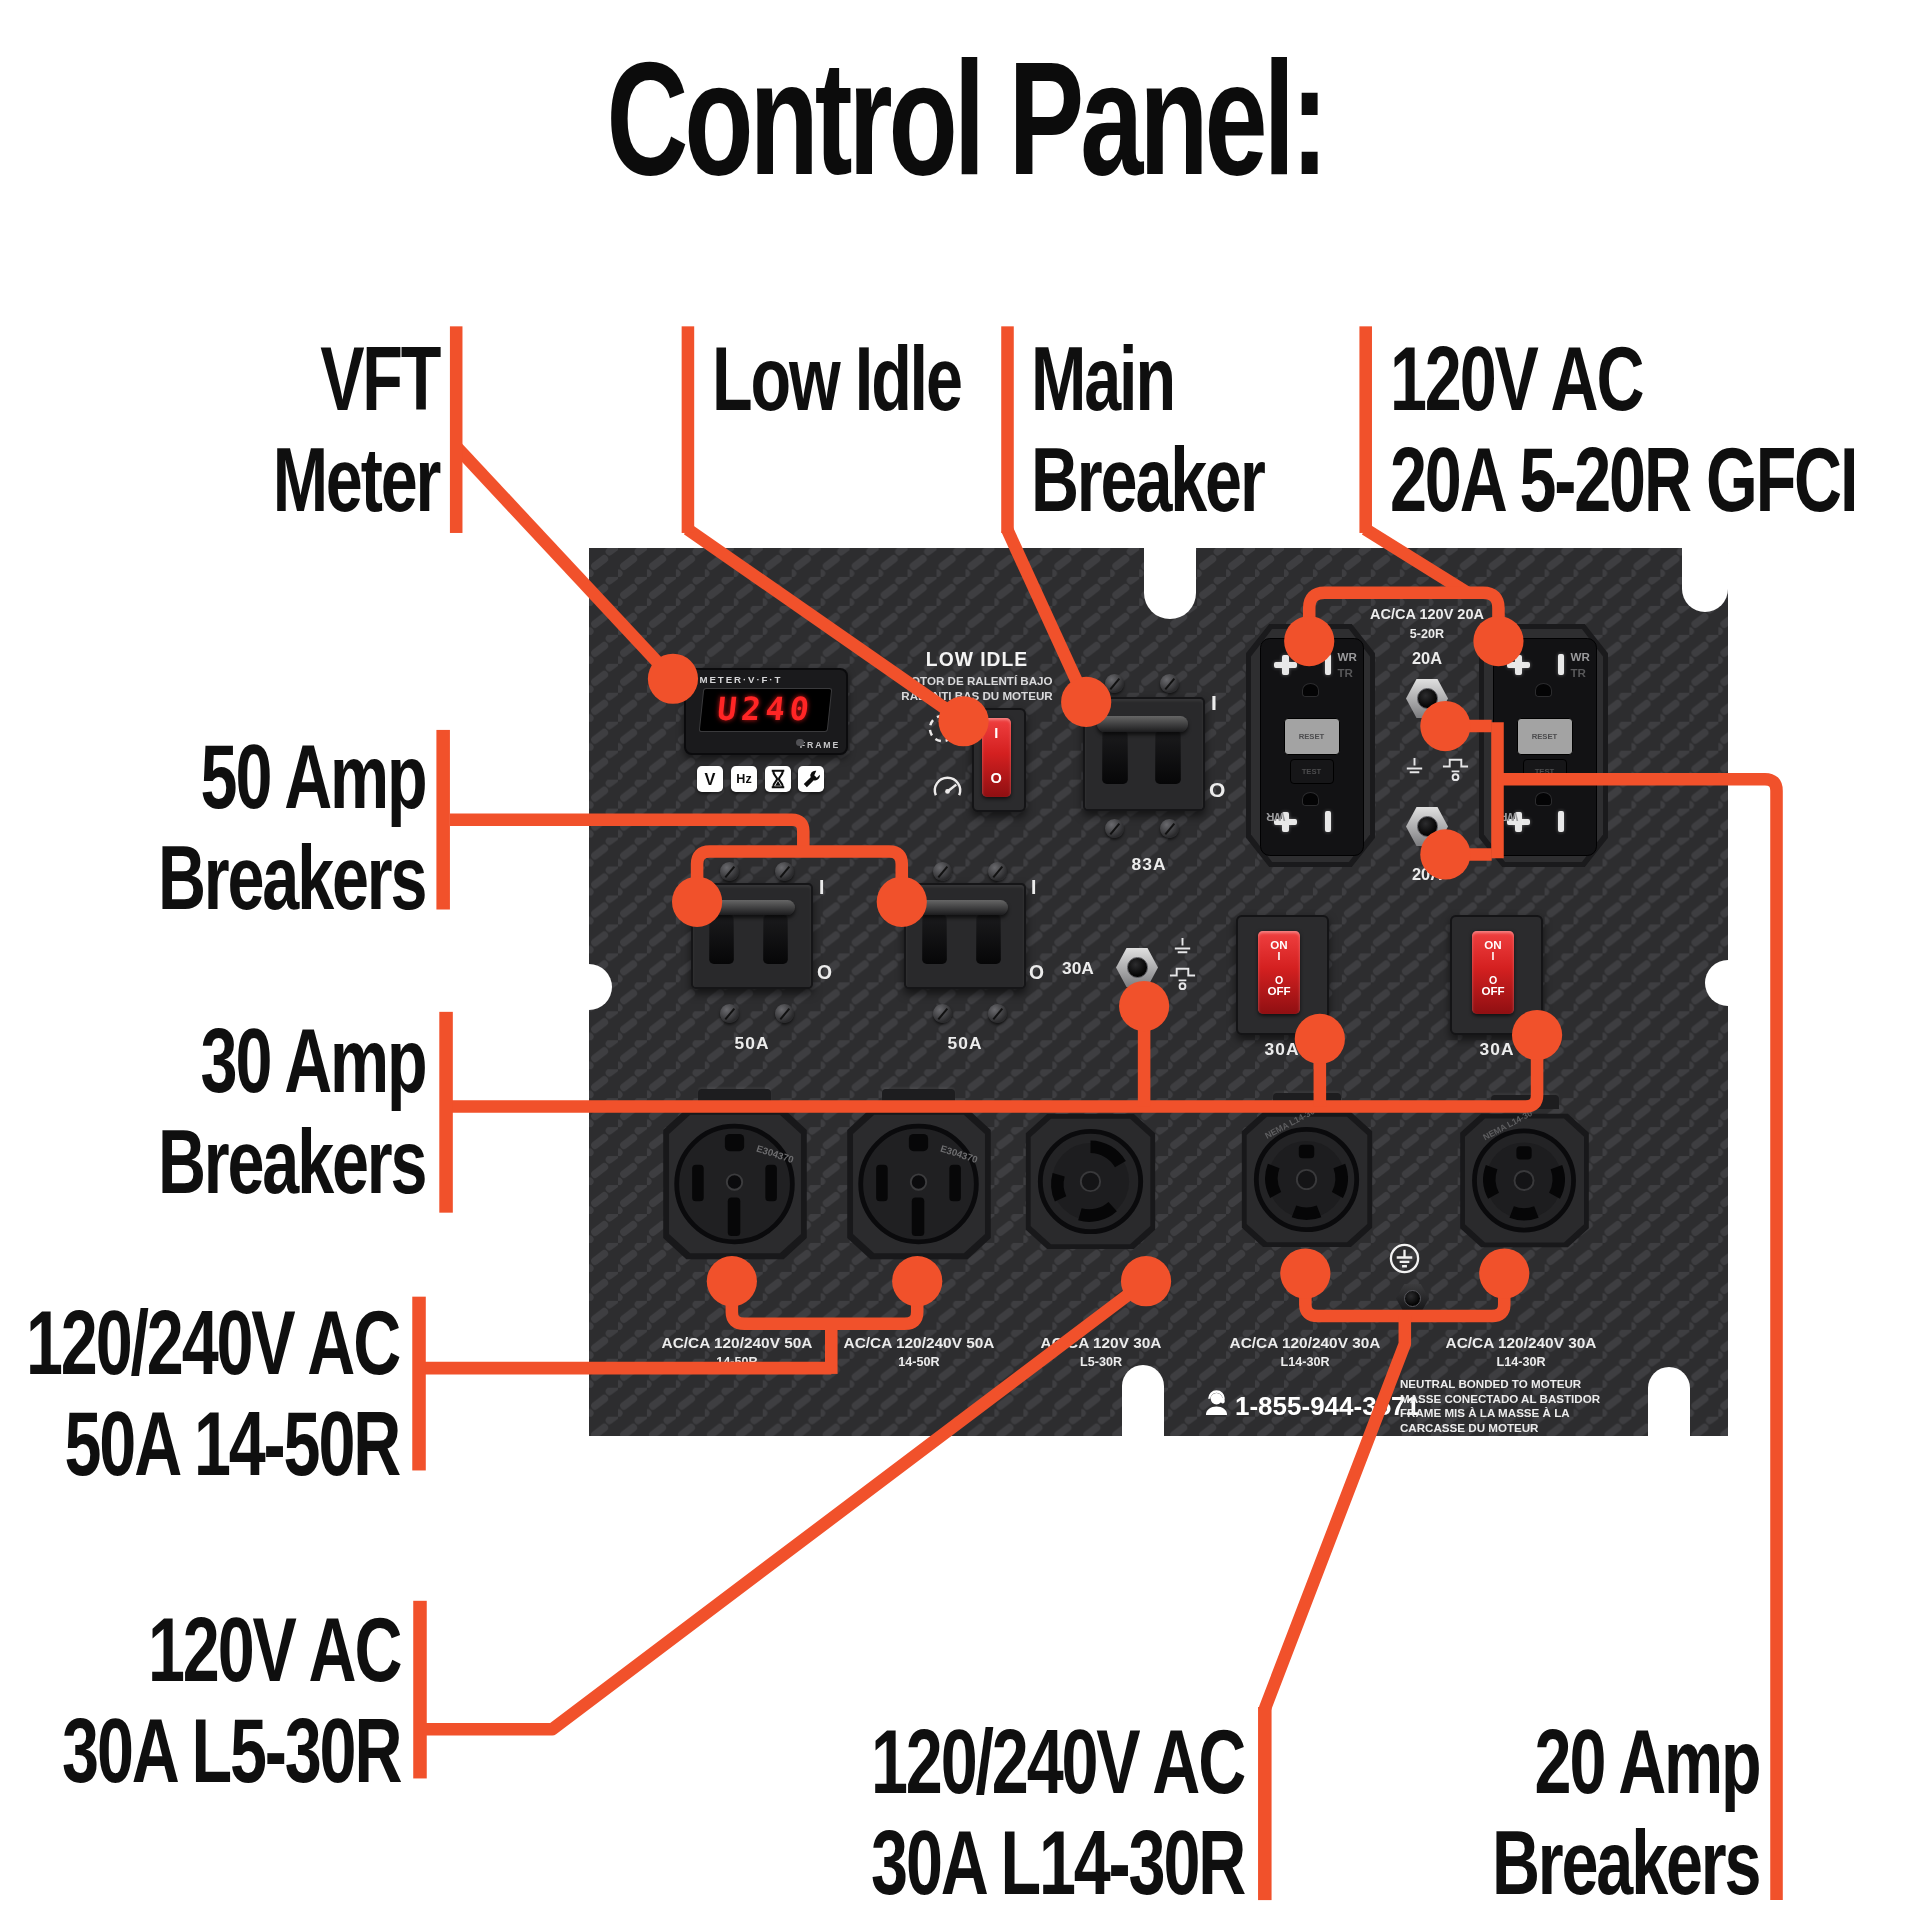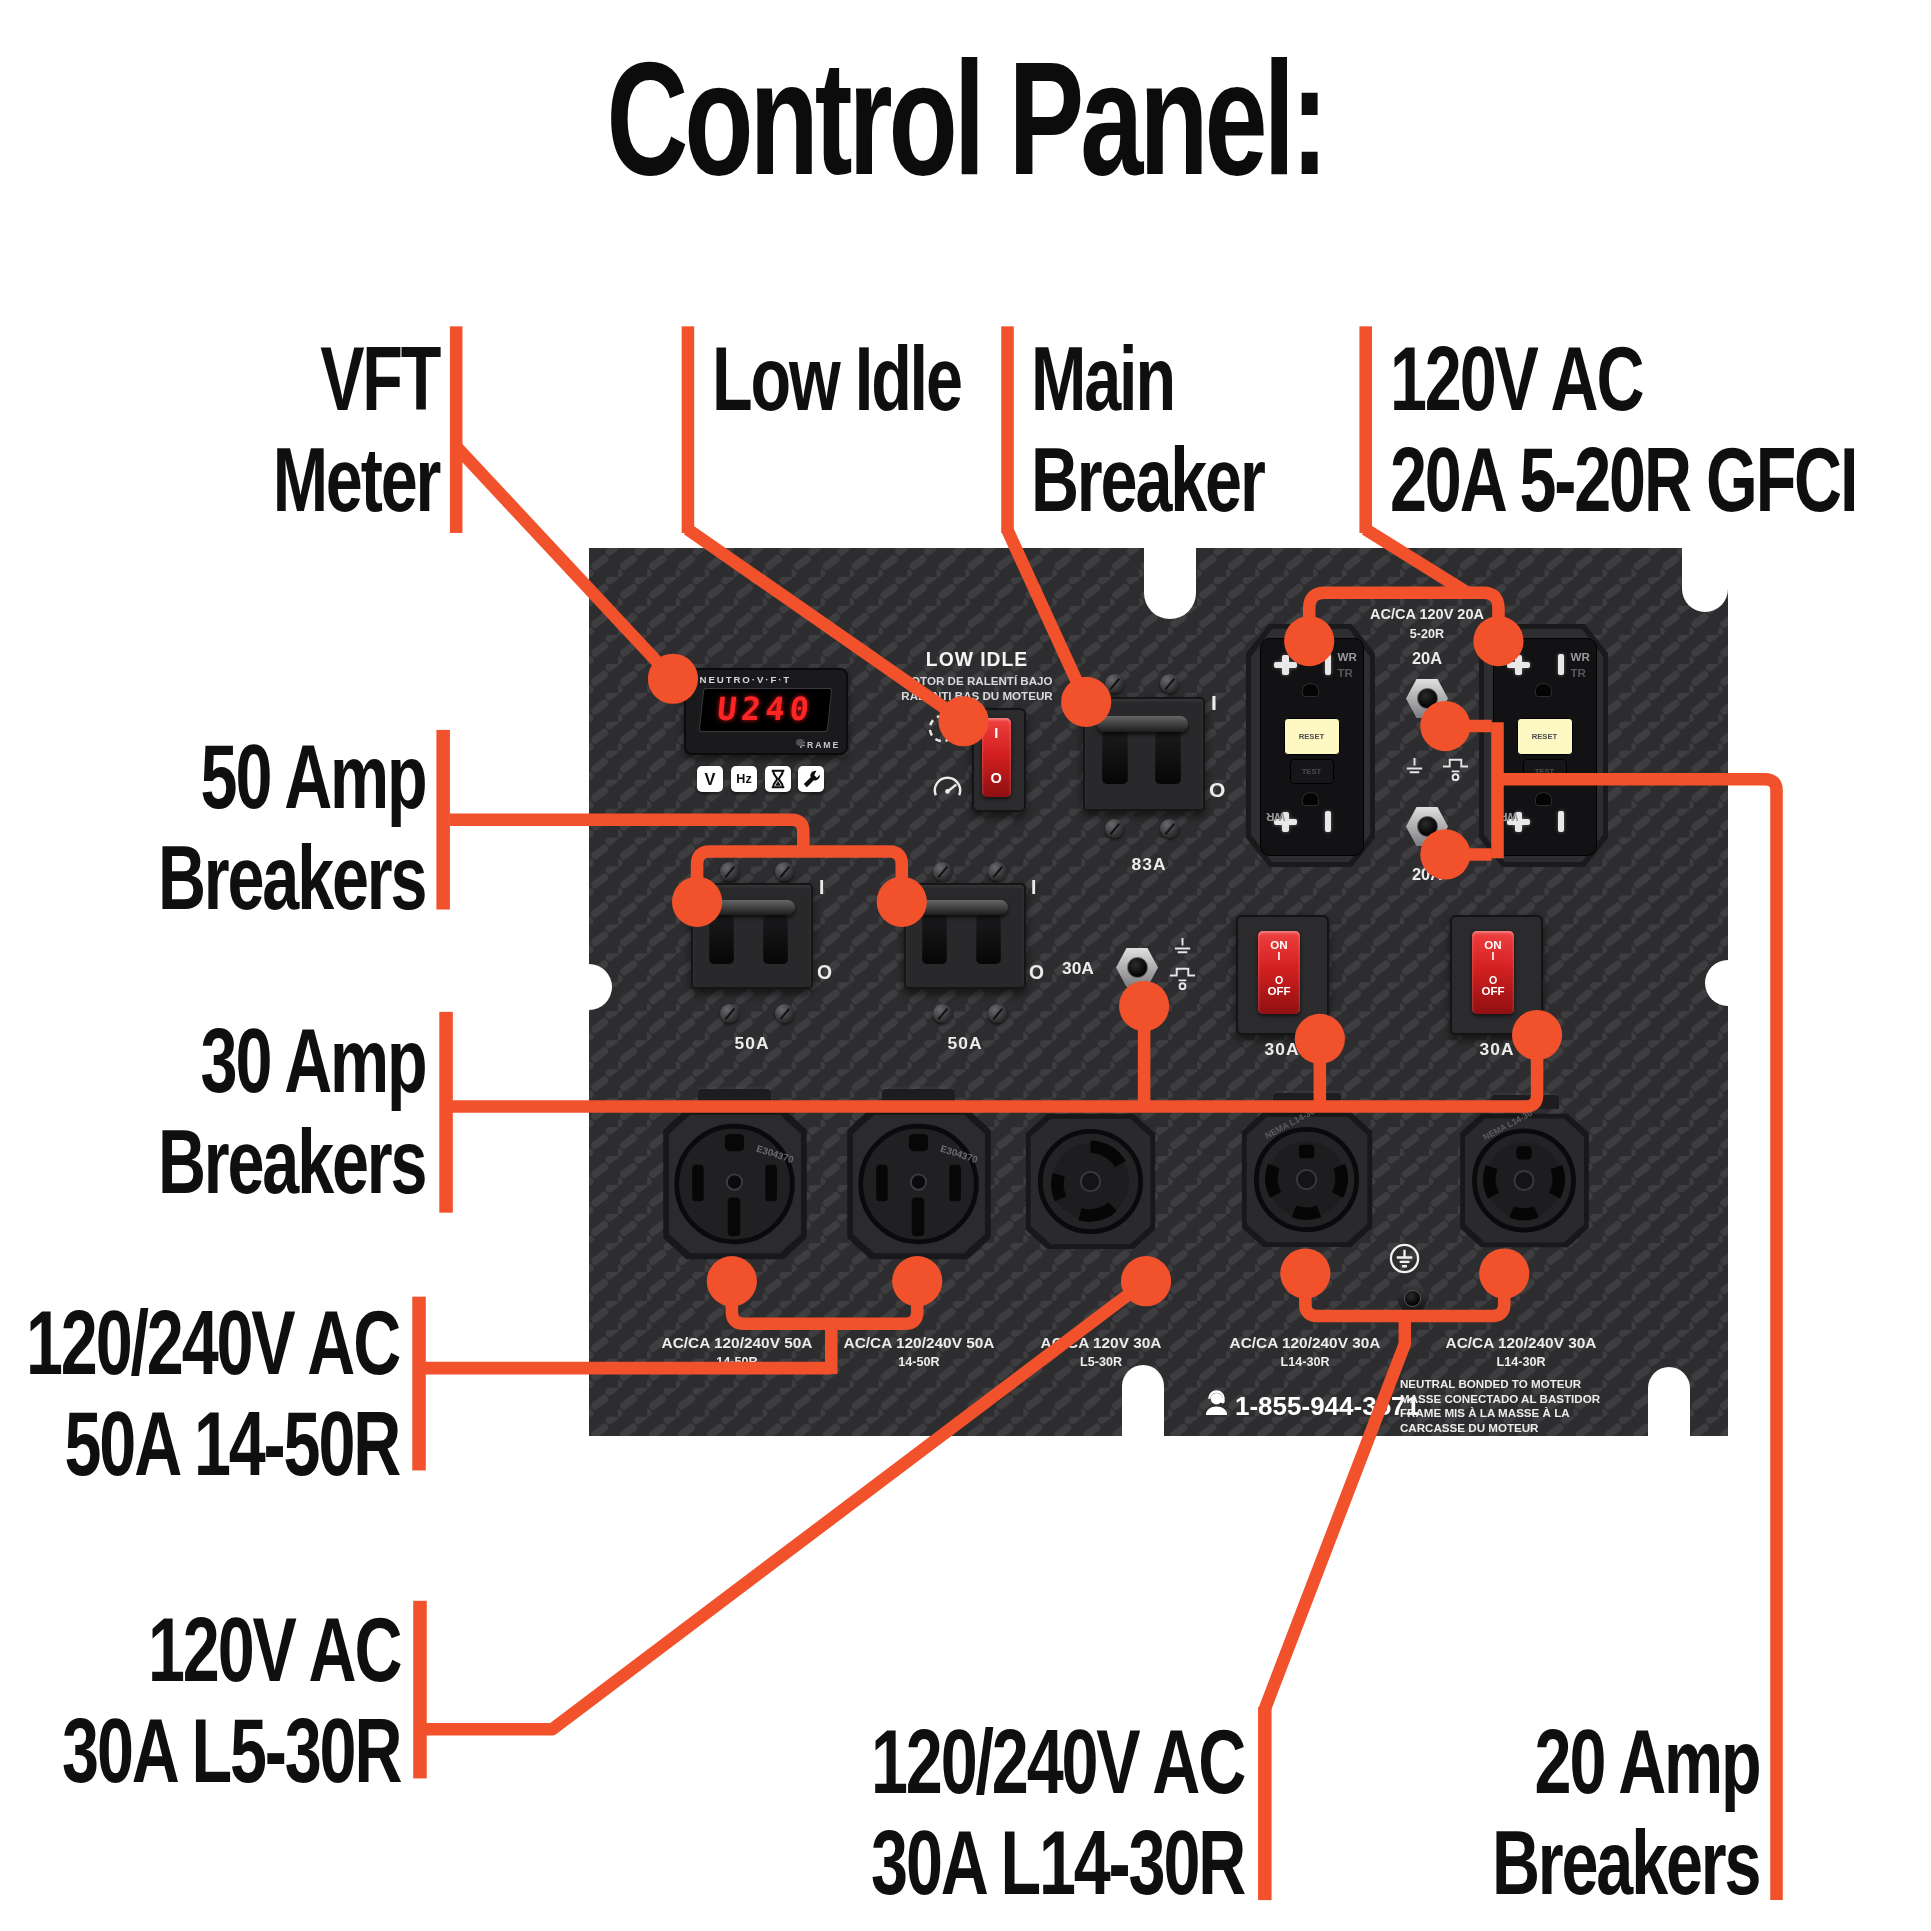--- a/index.html
+++ b/index.html
@@ -45,21 +45,21 @@
   .gfci{position:absolute;width:129px;height:243px;}
   .oct-o{position:absolute;inset:0;background:#1a1a1c;
        clip-path:polygon(18% 0,82% 0,100% 12%,100% 88%,82% 100%,18% 100%,0 88%,0 12%);}
   .oct-i{position:absolute;inset:4.8px;background:#2e2e30;
        clip-path:polygon(18% 0,82% 0,100% 12%,100% 88%,82% 100%,18% 100%,0 88%,0 12%);}
   .gfci .face{position:absolute;left:13.5px;top:13.5px;width:102px;height:216px;background:#121214;
        border:1.9px solid #010102;border-radius:9.7px;}
   .slotv{position:absolute;background:#e8e8e8;border-radius:1.9px;box-shadow:0 0 3.9px rgba(255,255,255,.35);}
   .gnd{position:absolute;width:15.4px;height:12.6px;background:#040405;border-radius:50% 50% 3.9px 3.9px;border:1px solid #2c2c2e;}
   .gtext{position:absolute;color:#9a9a9c;font-weight:bold;font-size:11.6px;}
-  .rst{position:absolute;background:#fef9c3;border:1.9px solid #000;border-radius:3.9px;color:#4c4c4e;
+  .rst{position:absolute;background:#a3a3a3;border:1.9px solid #000;border-radius:3.9px;color:#4c4c4e;
        font-size:7.7px;font-weight:bold;text-align:center;}
   .tab{position:absolute;height:13.5px;background:#1d1d1f;border-radius:3.9px 3.9px 0 0;box-shadow:0 -1.9px 1.9px rgba(255,255,255,.05);}
   .meter{position:absolute;left:684px;top:668px;width:160px;height:83px;background:#1a1a1c;
        border:2.9px solid #0b0b0d;border-radius:7.7px;box-shadow:0 3.9px 7.7px rgba(0,0,0,.5);}
   .mwin{position:absolute;left:14.5px;top:18.3px;width:127px;height:42px;background:#000;border:1px solid #3a3a3c;border-radius:2.9px;
        color:#ff2525;font-family:"DejaVu Sans Mono",monospace;font-weight:bold;font-size:32px;line-height:41px;
        text-align:center;letter-spacing:4.8px;transform:skewX(-6deg);text-shadow:0 0 5.8px rgba(255,30,30,.8);}
   .mbtn{position:absolute;width:26px;height:26px;background:#fff;border-radius:4.8px;color:#0d0d0d;
        font-weight:bold;text-align:center;box-shadow:0 1.9px 2.9px rgba(0,0,0,.5);}
   .outlet-lbl{position:absolute;width:232px;margin-left:-116px;text-align:center;color:#ececec;font-weight:bold;}
@@ -89,21 +89,21 @@
   </div>
 
   <div class="notch" style="left:1144px;top:548px;width:52px;height:71px;border-radius:0 0 26px 26px;"></div>
   <div class="notch" style="left:1682px;top:548px;width:46px;height:64px;border-radius:0 0 23px 23px;"></div>
   <div class="notch" style="left:566px;top:964px;width:46px;height:46px;border-radius:50%;"></div>
   <div class="notch" style="left:1705px;top:960px;width:46px;height:46px;border-radius:50%;"></div>
   <div class="notch" style="left:1122px;top:1365px;width:42px;height:71px;border-radius:21px 21px 0 0;"></div>
   <div class="notch" style="left:1648px;top:1367px;width:42px;height:70px;border-radius:21px 21px 0 0;"></div>
 
   <div class="meter">
-    <div class="pt" style="left:13.5px;top:3.9px;font-size:9.7px;letter-spacing:1.9px;color:#d6d6d8;">NEUTRO·V·F·T</div>
+    <div class="pt" style="left:13.5px;top:3.9px;font-size:9.7px;letter-spacing:1.9px;color:#d6d6d8;">METER·V·F·T</div>
     <div class="mwin">U240</div>
     <div class="pt" style="right:5.8px;bottom:2.9px;font-size:8.7px;letter-spacing:1.9px;color:#c8c8ca;">FRAME</div>
     <div class="abs" style="right:42px;bottom:6.8px;width:7.7px;height:7.7px;border-radius:50%;background:#505054;"></div>
   </div>
   <div class="mbtn" style="left:697px;top:766px;font-size:16.4px;line-height:26px;">V</div>
   <div class="mbtn" style="left:731px;top:766px;font-size:12.6px;line-height:26px;">Hz</div>
   <div class="mbtn" style="left:765px;top:766px;">
     <svg width="26" height="26" viewBox="0 0 27 27">
         <path d="M7 5h13M7 22h13M8.5 5c0 5 4 6 4 8.5s-4 3.5-4 8.5M18.5 5c0 5-4 6-4 8.5s4 3.5 4 8.5" stroke="#0d0d0d" stroke-width="2.2" fill="none"></path>
         <path d="M10.5 20.5h6l-3-5z" fill="#0d0d0d"></path>

